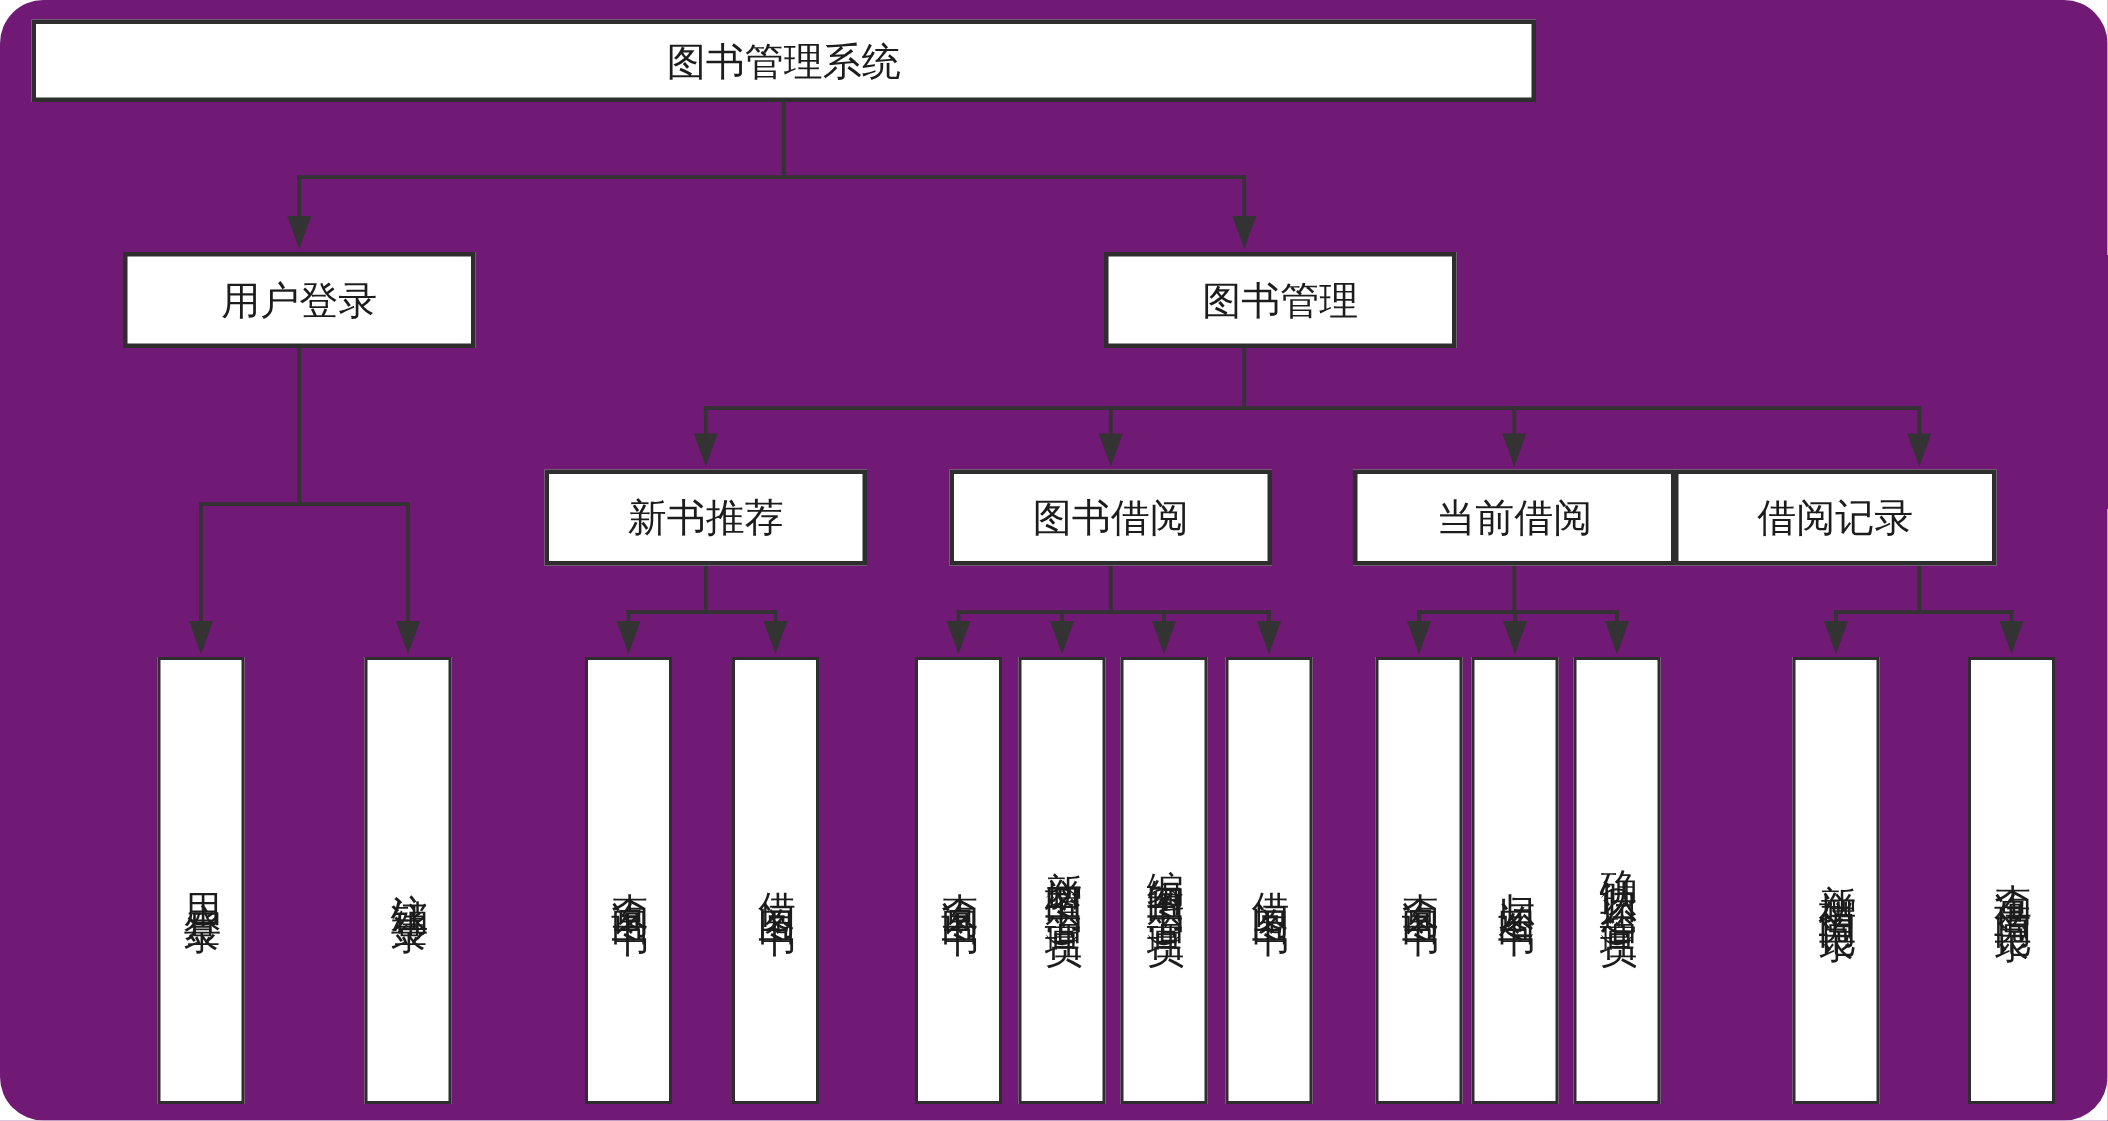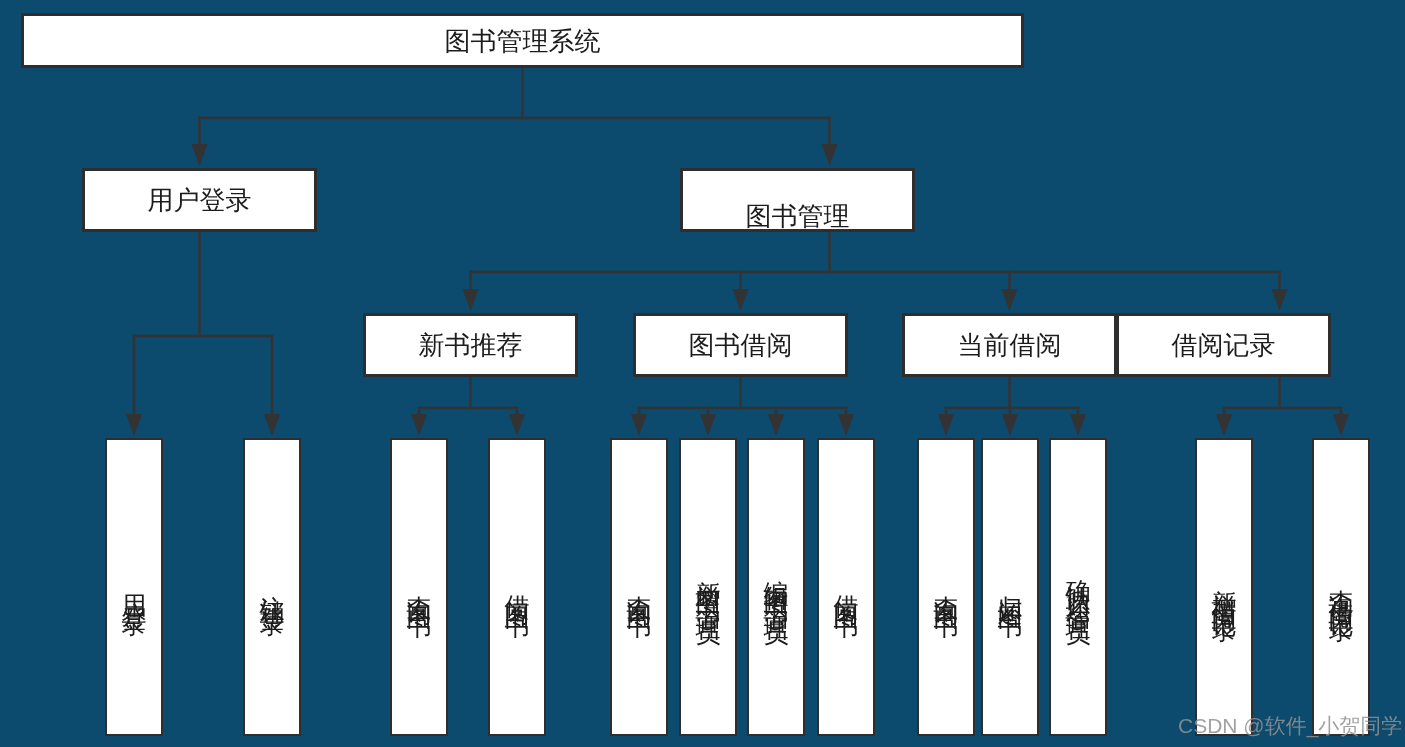--- a/index.html
+++ b/index.html
@@ -1,18 +1,18 @@
 <!DOCTYPE html>
 <html><head>
 <meta charset="utf-8">
 <style>
   html,body{margin:0;padding:0;background:#ffffff;}
   #canvas{
-    position:relative;width:1405px;height:747px;background:#0c4a6e;
-    font-family:"Liberation Sans","DejaVu Sans",sans-serif;overflow:hidden;
+    position:relative;width:1405px;height:747px;background:#701a75;
+    font-family:"Liberation Sans","DejaVu Sans",sans-serif;overflow:hidden;border-radius:29px;
   }
   #edges{position:absolute;left:0;top:0;width:1405px;height:747px;}
   .node{
     position:absolute;box-sizing:border-box;background:#ffffff;
     border:3px solid #2e2e2e;color:#1c1c1c;
     display:flex;align-items:center;justify-content:center;
     font-size:26px;line-height:1;white-space:nowrap;
   }
   .node.vertical{border-width:2.5px;}
   .node.vertical .lbl{
@@ -86,21 +86,21 @@
       <line x1="1341" y1="408" x2="1341" y2="418" stroke="#333333" stroke-width="2.5" stroke-linecap="square"></line>
       <polygon points="1333,414 1349,414 1341,436" fill="#333333"></polygon>
     </svg>
   <div id="nodes-layer">
       <div class="node" style="left: 21px; top: 13px; width: 1003px; height: 55px;">
         <span class="lbl">图书管理系统</span>
       </div>
       <div class="node" style="left: 82px; top: 168px; width: 235px; height: 64px;">
         <span class="lbl">用户登录</span>
       </div>
-      <div class="node" style="left: 680px; top: 168px; width: 235px; height: 64px; align-items: flex-end;">
+      <div class="node" style="left: 736px; top: 168px; width: 235px; height: 64px;">
         <span class="lbl">图书管理</span>
       </div>
       <div class="node" style="left: 363px; top: 313px; width: 215px; height: 64px;">
         <span class="lbl">新书推荐</span>
       </div>
       <div class="node" style="left: 633px; top: 313px; width: 215px; height: 64px; justify-content: center;">
         <span class="lbl">图书借阅</span>
       </div>
       <div class="node" style="left: 902px; top: 313px; width: 215px; height: 64px; text-align: right;">
         <span class="lbl">当前借阅</span>
@@ -141,14 +141,13 @@
       <div class="node vertical" style="left: 1049px; top: 438px; width: 58px; height: 298px;">
         <span class="lbl">确认归还（管理员）</span>
       </div>
       <div class="node vertical" style="left: 1195px; top: 438px; width: 58px; height: 298px;">
         <span class="lbl">新增借阅记录</span>
       </div>
       <div class="node vertical" style="left: 1312px; top: 438px; width: 58px; height: 298px;">
         <span class="lbl">查询借阅记录</span>
       </div>
     </div>
-  <div class="watermark">CSDN @软件_小贺同学</div>
 </div>
 
 </body></html>

